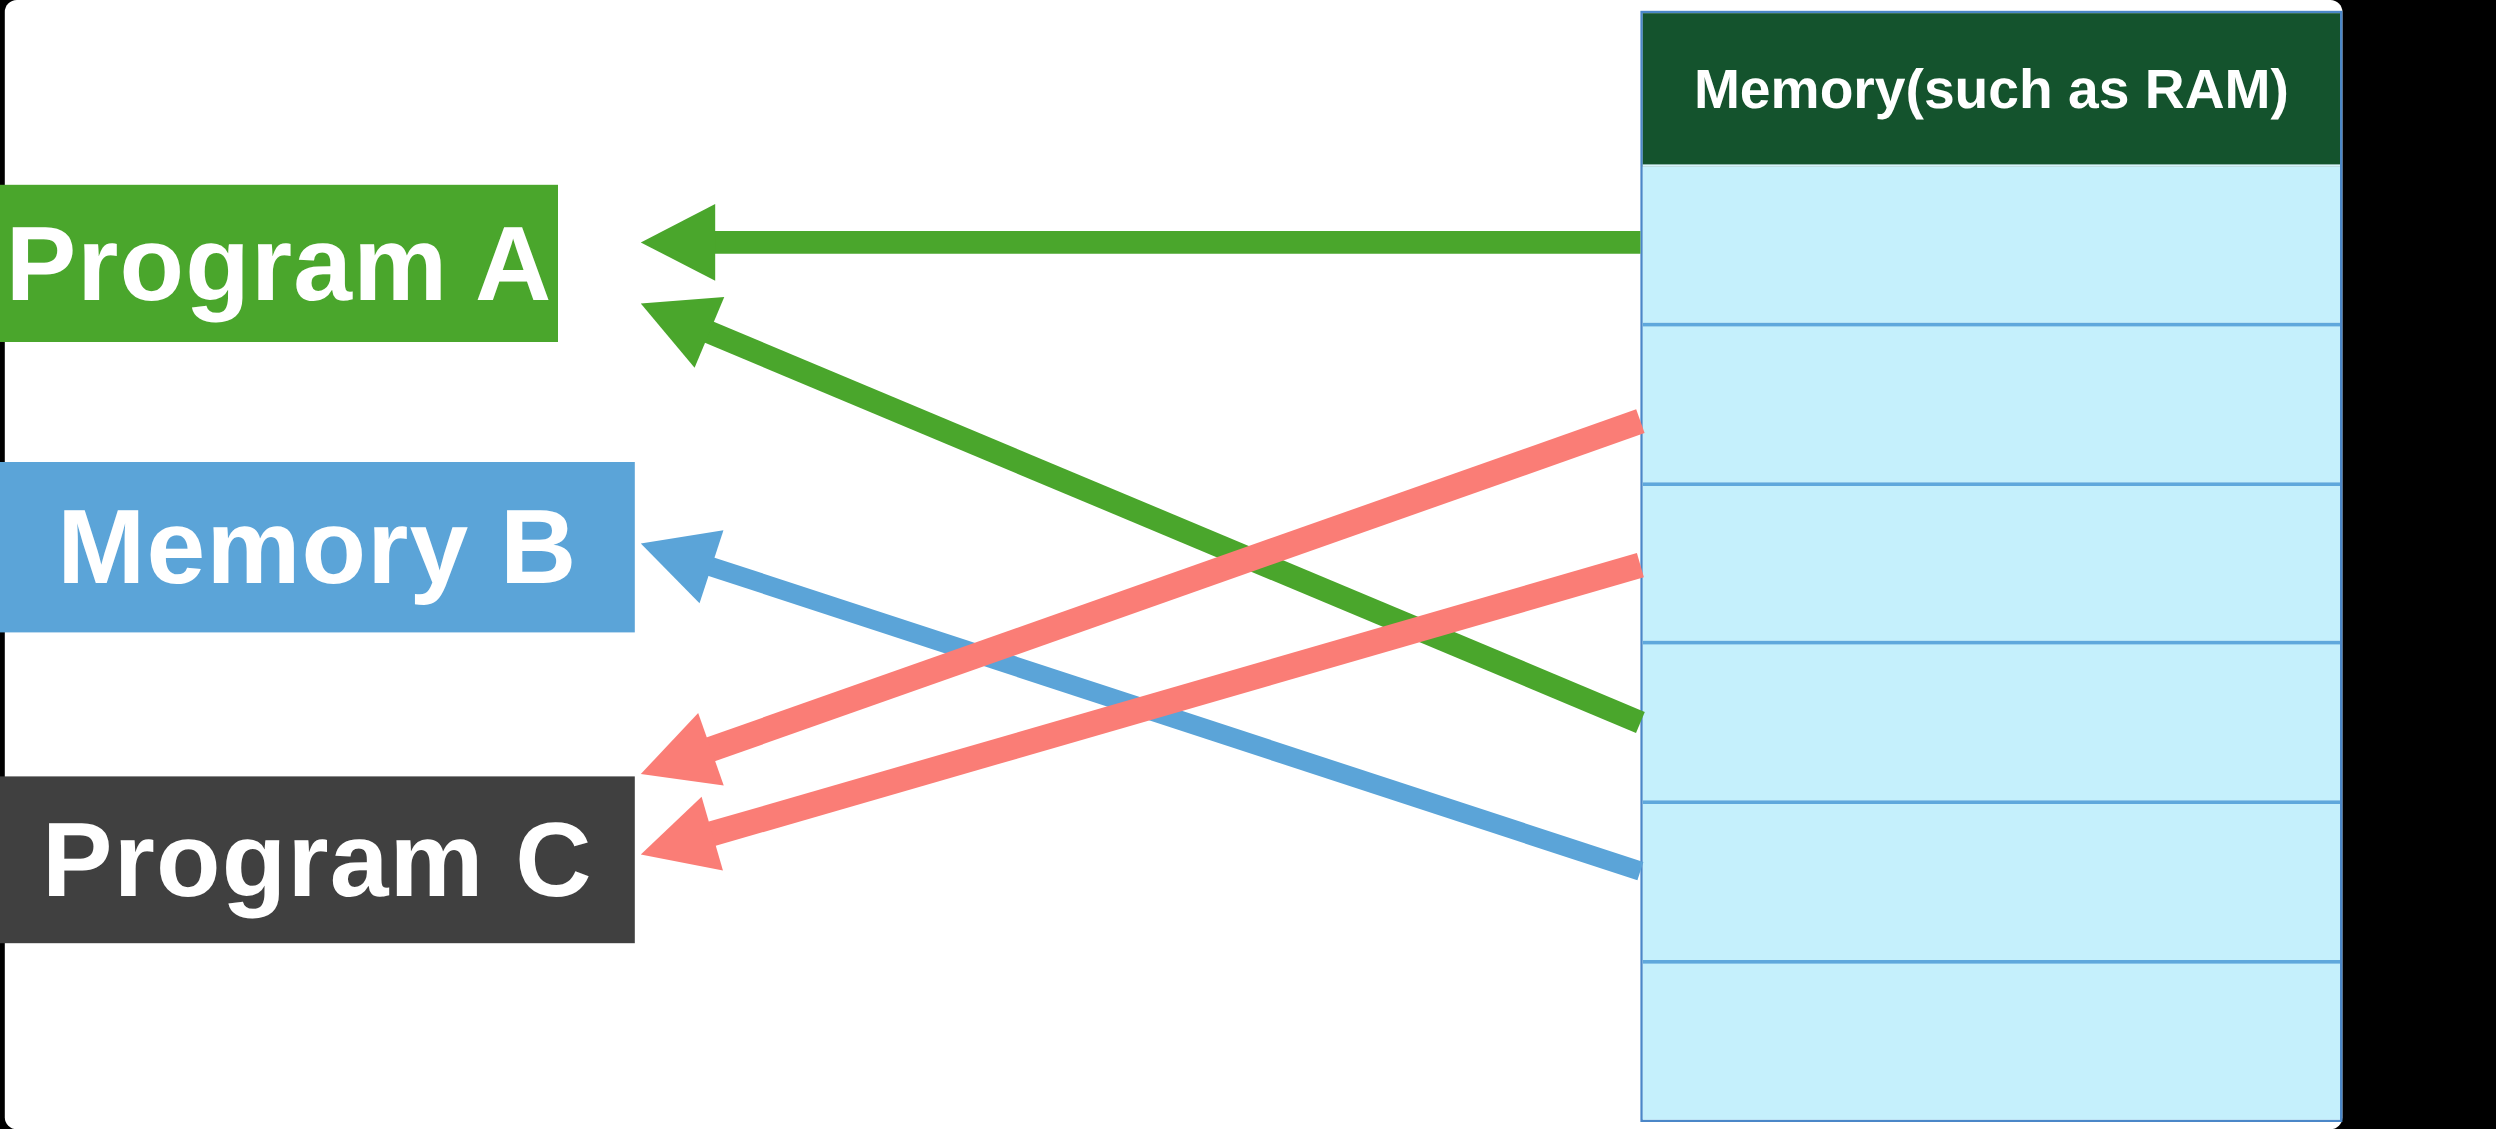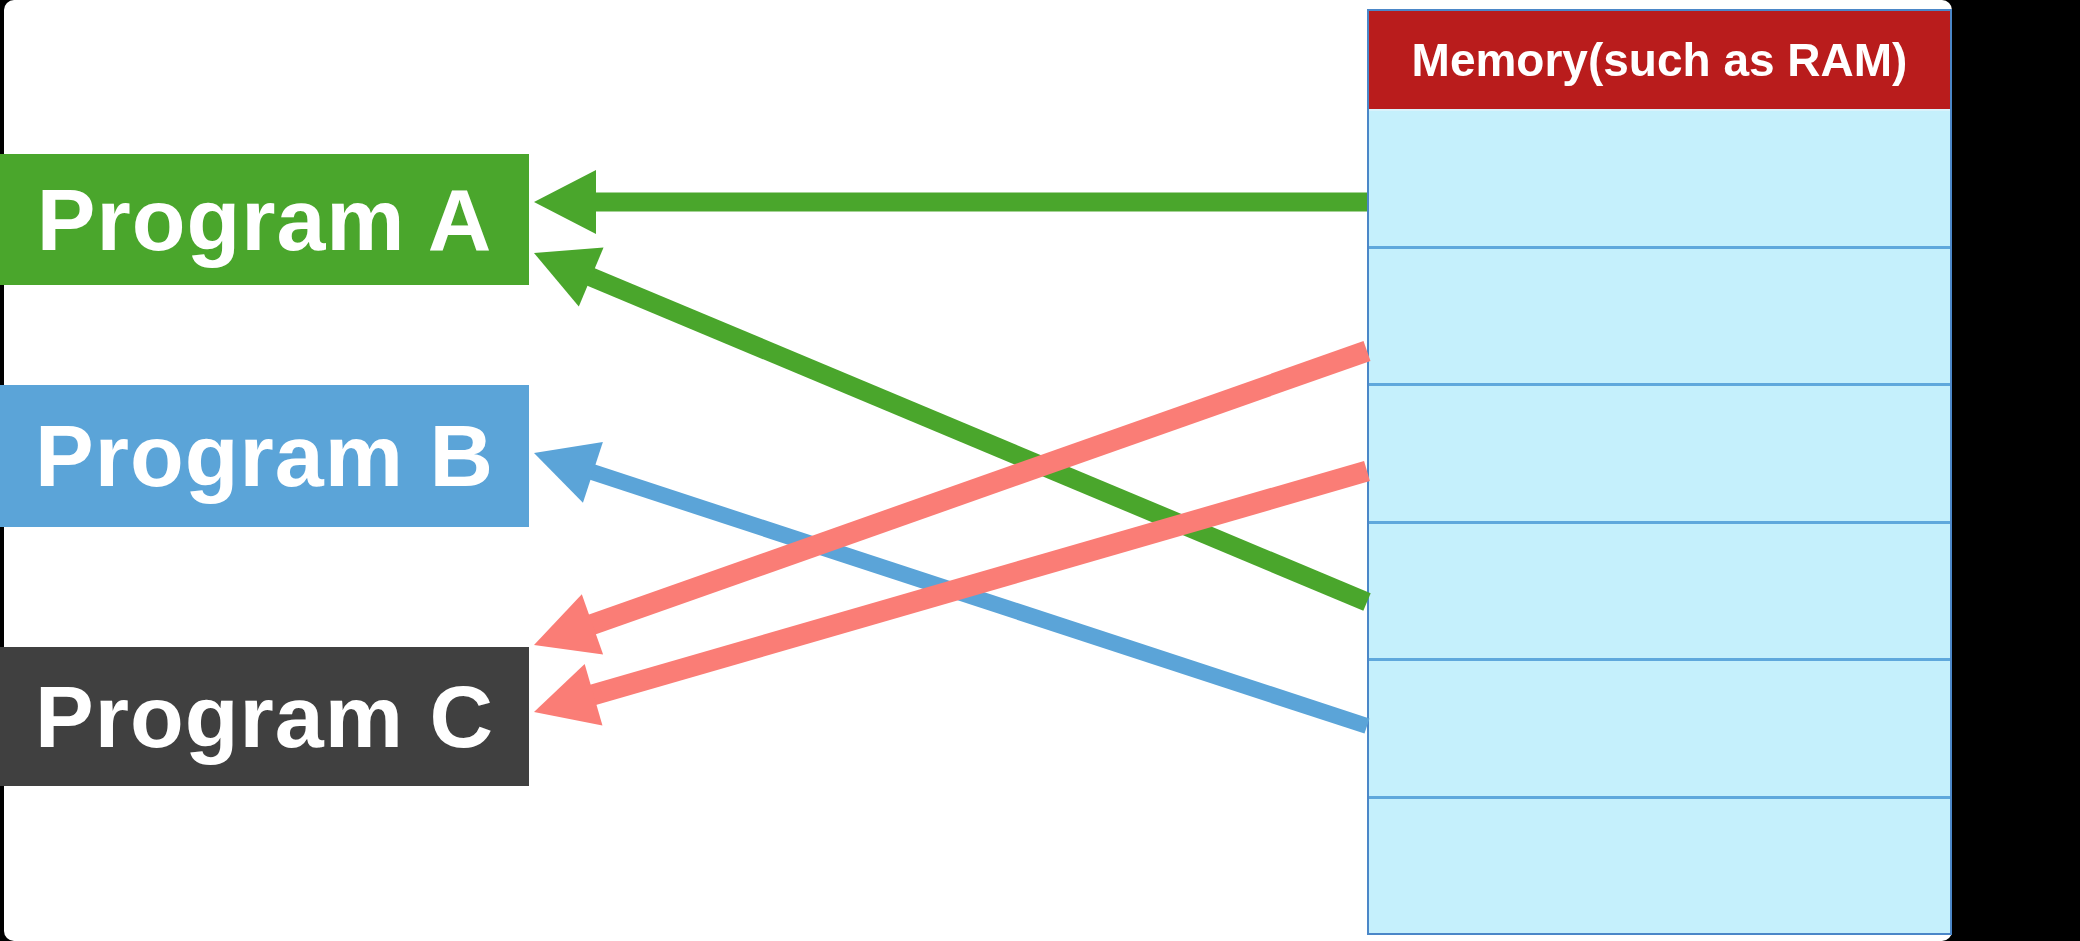--- a/index.html
+++ b/index.html
@@ -65,33 +65,33 @@
     pointer-events:none;
   }
 </style>
 </head>
 <body>
 
 <div id="canvas" style="width: 2080px; height: 941px;">
   <div class="sheet"></div>
 
   <div id="programs">
-      <div class="program-box" style="left: 0px; top: 154px; width: 529px; height: 131px; background: rgb(74, 166, 44);">
+      <div class="program-box" style="left: 0px; top: 154px; width: 465px; height: 131px; background: rgb(74, 166, 44);">
         <span class="program-label" style="color: rgb(255, 255, 255);">Program A</span>
       </div>
       <div class="program-box" style="left: 0px; top: 385px; width: 529px; height: 142px; background: rgb(91, 164, 216);">
-        <span class="program-label" style="color: rgb(255, 255, 255);">Program B</span>
+        <span class="program-label" style="color: rgb(255, 255, 255);">Memory B</span>
       </div>
       <div class="program-box" style="left: 0px; top: 647px; width: 529px; height: 139px; background: #404040;">
         <span class="program-label" style="color: rgb(255, 255, 255);">Program C</span>
       </div>
     </div>
 
   <div class="memory-table" id="memory-table" style="left: 1367px; top: 9px; width: 585px; height: 926px;">
-    <div class="memory-header" id="memory-header" style="height: 100px; background: #b91c1c;">
+    <div class="memory-header" id="memory-header" style="height: 128px; background: #14532d;">
       <span class="memory-title">Memory(such as RAM)</span>
     </div>
     <div class="memory-rows" id="memory-rows">
         <div class="memory-row" style="background: rgb(197, 240, 252); border-top-color: rgb(95, 168, 220);"></div>
         <div class="memory-row" style="background: rgb(197, 240, 252); border-top-color: rgb(95, 168, 220);"></div>
         <div class="memory-row" style="background: rgb(197, 240, 252); border-top-color: rgb(95, 168, 220);"></div>
         <div class="memory-row" style="background: rgb(197, 240, 252); border-top-color: rgb(95, 168, 220);"></div>
         <div class="memory-row" style="background: rgb(197, 240, 252); border-top-color: rgb(95, 168, 220);"></div>
         <div class="memory-row" style="background: rgb(197, 240, 252); border-top-color: rgb(95, 168, 220);"></div>
       </div>

